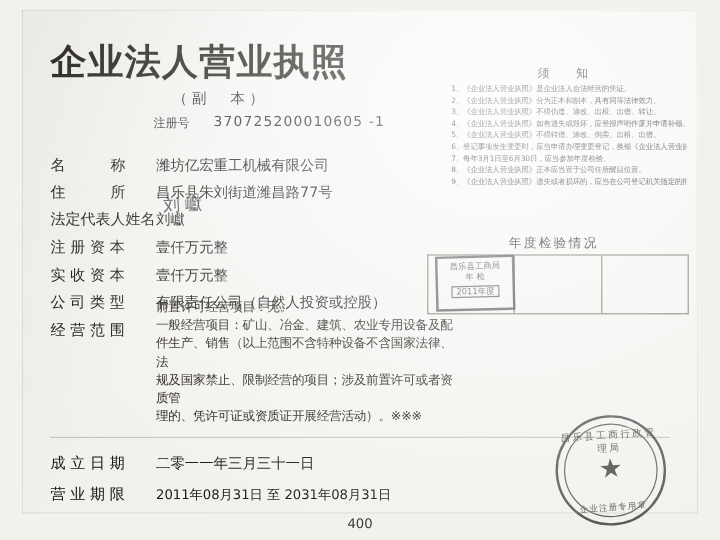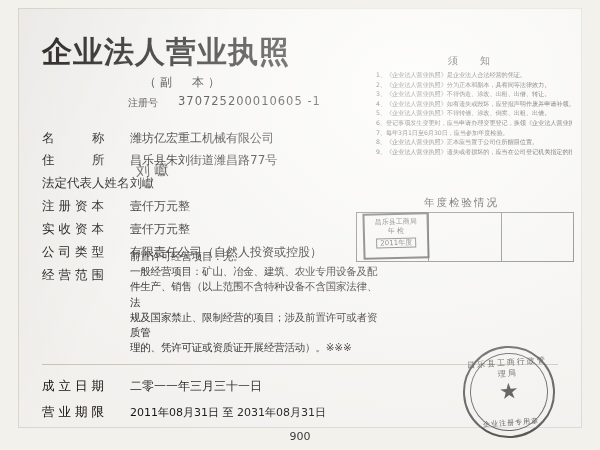--- a/index.html
+++ b/index.html
@@ -233,13 +233,13 @@
     <div class="inner"></div>
     <div class="arc">昌乐县工商行政管理局</div>
     <div class="star">★</div>
     <div class="arc2">企业注册专用章</div>
   </div>
 
   <div class="sig-overlay">刘 巘</div>
 
 </div>
 
-<div class="pagenum">900</div>
+<div class="pagenum">400</div>
 
 </body></html>

